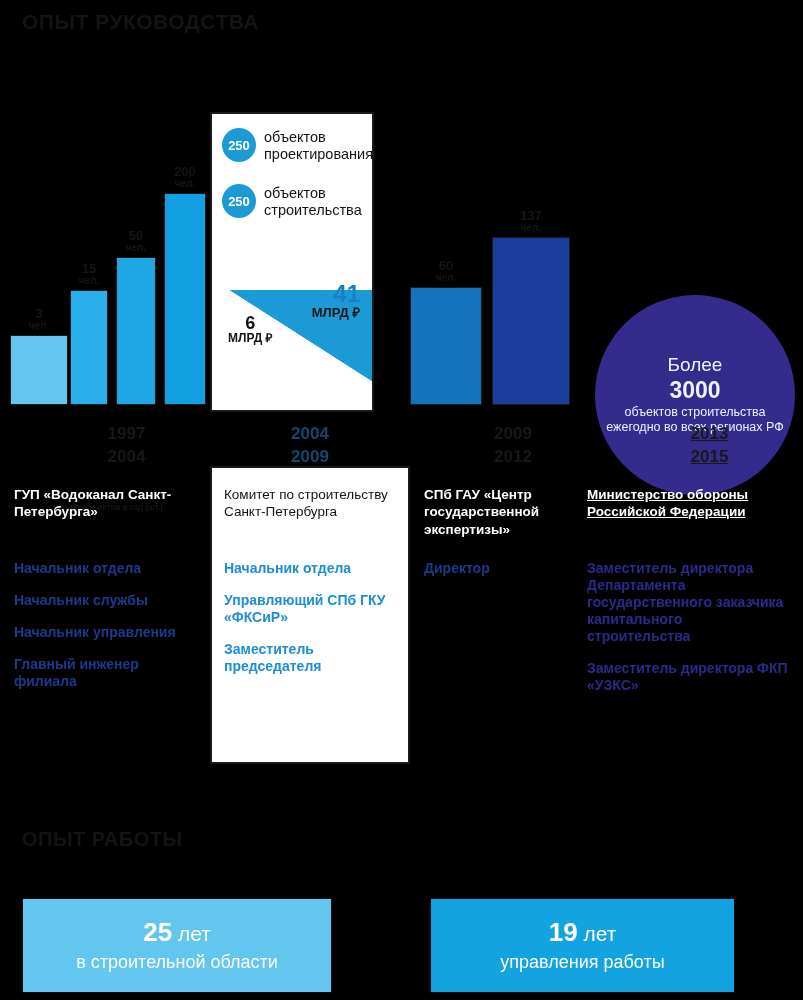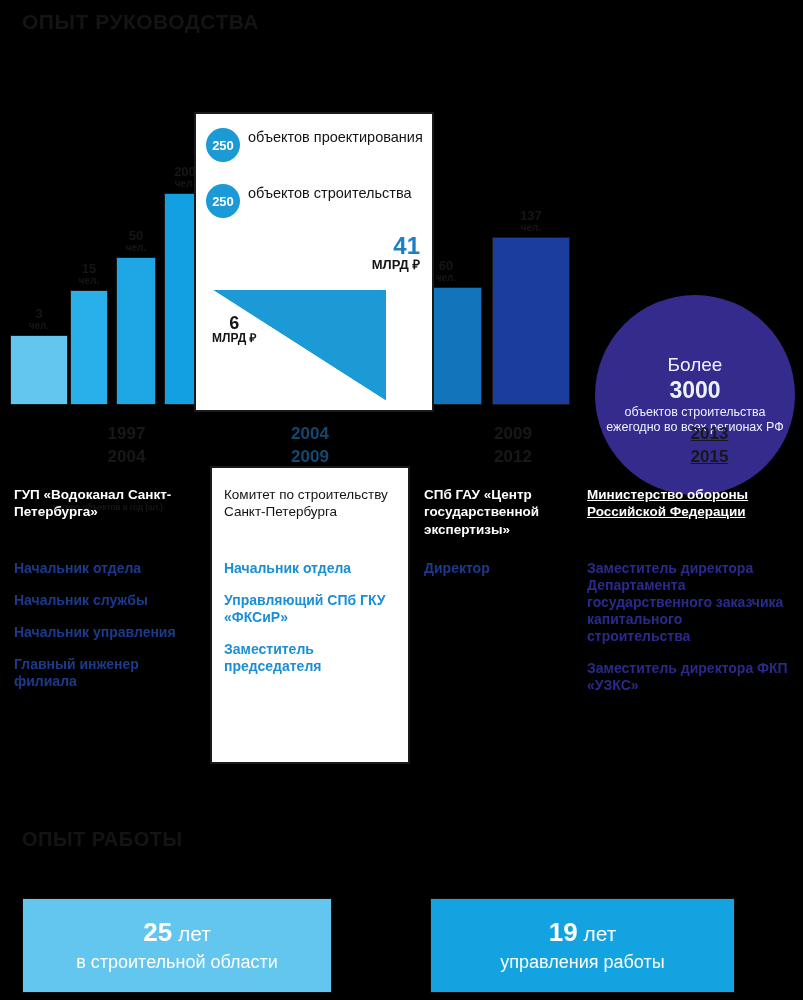--- a/index.html
+++ b/index.html
@@ -40,22 +40,22 @@
   #col3-bars { position: absolute; left: 410px; top: 0; width: 180px; height: 295px; }
 
   .axis-caption {
     position: absolute; left: 8px; top: 392px; width: 200px;
     text-align: center; font-size: 8.5px; font-weight: bold;
     color: #161616; white-space: nowrap; letter-spacing: -0.2px;
   }
 
   
   #center-card {
-    position: absolute; left: 194px; top: 112px;
-    width: 240px; height: 300px;
+    position: absolute; left: 210px; top: 112px;
+    width: 164px; height: 300px;
     background: #ffffff; border: 2px solid #1a1a1a;
     overflow: hidden;
   }
   .bullet-row { position: absolute; display: flex; align-items: flex-start; }
   .bullet-circle {
     width: 34px; height: 34px; border-radius: 50%;
     background: #1b9ad6; color: #fff; font-size: 13px; font-weight: bold;
     display: flex; align-items: center; justify-content: center;
     flex: 0 0 34px;
   }
@@ -67,21 +67,21 @@
   #bullet-2 { left: 10px; top: 70px; }
 
   #triangle {
     position: absolute; left: 18px; bottom: 10px; width: 172px; height: 110px;
     background: linear-gradient(to top right, transparent 49.6%, #1b9ad6 50%);
   }
   #big-value {
     position: absolute; right: 12px; top: 120px; text-align: right;
     line-height: 1.0;
   }
-  #big-value .v { font-size: 24px; font-weight: bold; color: #1b7fc4; }
+  #big-value .v { font-size: 24px; font-weight: bold; color: #1b7fc4; margin-top: 48px; }
   #big-value .u { font-size: 13px; font-weight: bold; color: #151515; }
   #small-value {
     position: absolute; left: 16px; top: 200px; text-align: center; line-height: 1.0;
   }
   #small-value .v { font-size: 18px; font-weight: bold; color: #151515; }
   #small-value .u { font-size: 12px; font-weight: bold; color: #151515; }
 
   
   #headline-1000 { position: absolute; left: 430px; top: 125px; width: 150px; text-align: center; }
   #headline-1000 .n { font-size: 35px; font-weight: bold; color: #1e3f8f; line-height: 1; }

